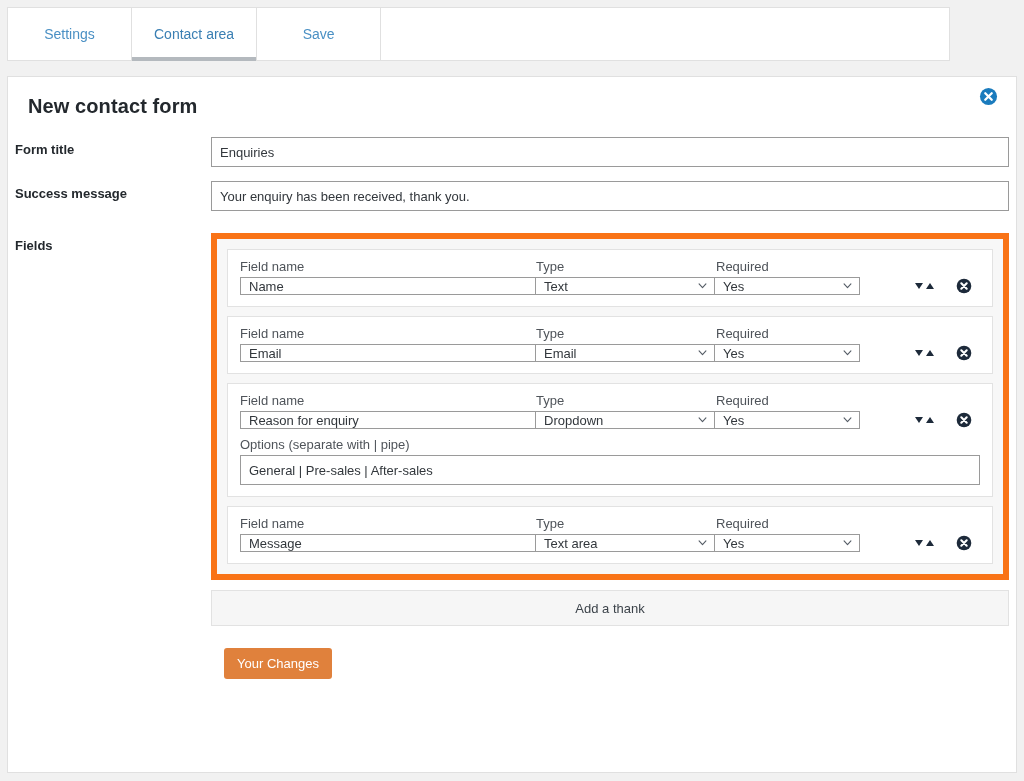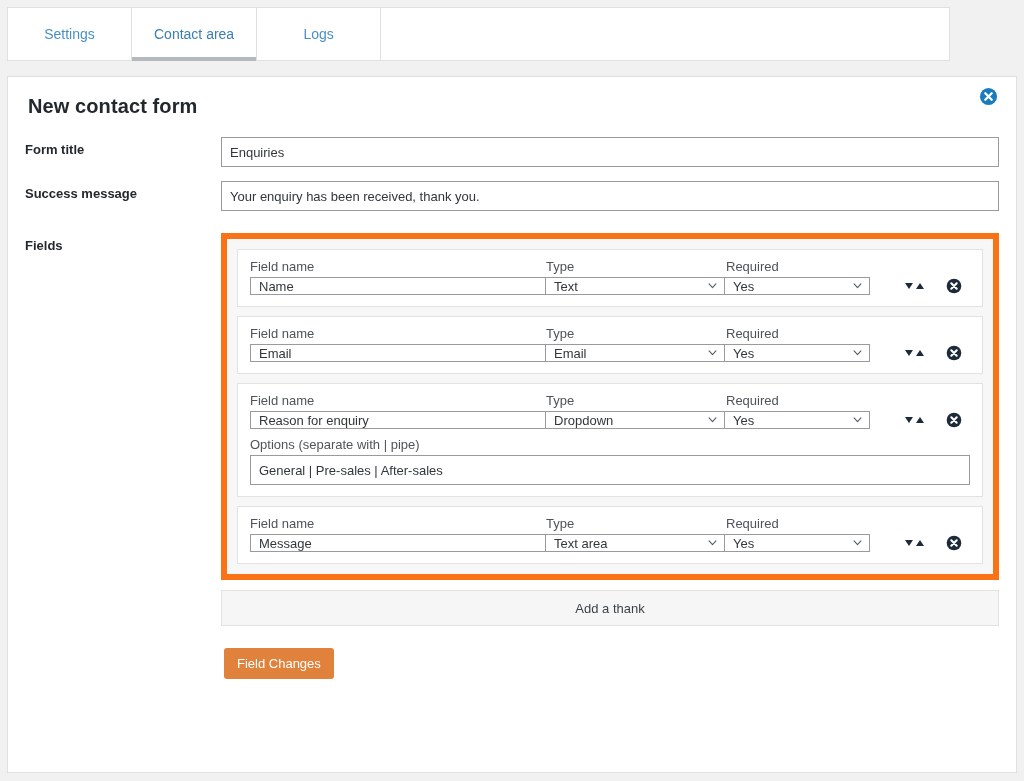--- a/index.html
+++ b/index.html
@@ -76,21 +76,21 @@
     position: absolute;
     right: 18px; top: 10px;
     width: 19px; height: 19px;
     cursor: pointer;
   }
 
   
   .form-row {
     display: flex;
     align-items: flex-start;
-    padding: 0 17px;
+    padding: 0 7px;
     margin-top: 14px;
   }
   .form-label {
     width: 196px;
     flex: 0 0 196px;
     font-weight: bold;
     font-size: 13px;
     color: #23282d;
     padding-top: 5px;
   }
@@ -239,21 +239,21 @@
 <body>
 
 <div class="tabbar">
   <div class="tab">
     <span>Settings</span>
   </div>
   <div class="tab active">
     <span>Contact area</span>
   </div>
   <div class="tab">
-    <span>Logs</span>
+    <span>Save</span>
   </div>
   <div class="tab-filler"></div>
 </div>
 
 <div class="panel">
 
   <div class="panel-head">
     <div class="panel-title">New contact form</div>
 
     <span class="close-icon">
@@ -481,16 +481,16 @@
   </div>
 </div>
       </div>
 
       <button class="add-field">Add a thank</button>
     </div>
   </div>
 
   <div class="save-row">
     <div class="spacer"></div>
-    <button class="save-btn">Field Changes</button>
+    <button class="save-btn">Your Changes</button>
   </div>
 
 </div>
 
 </body></html>

